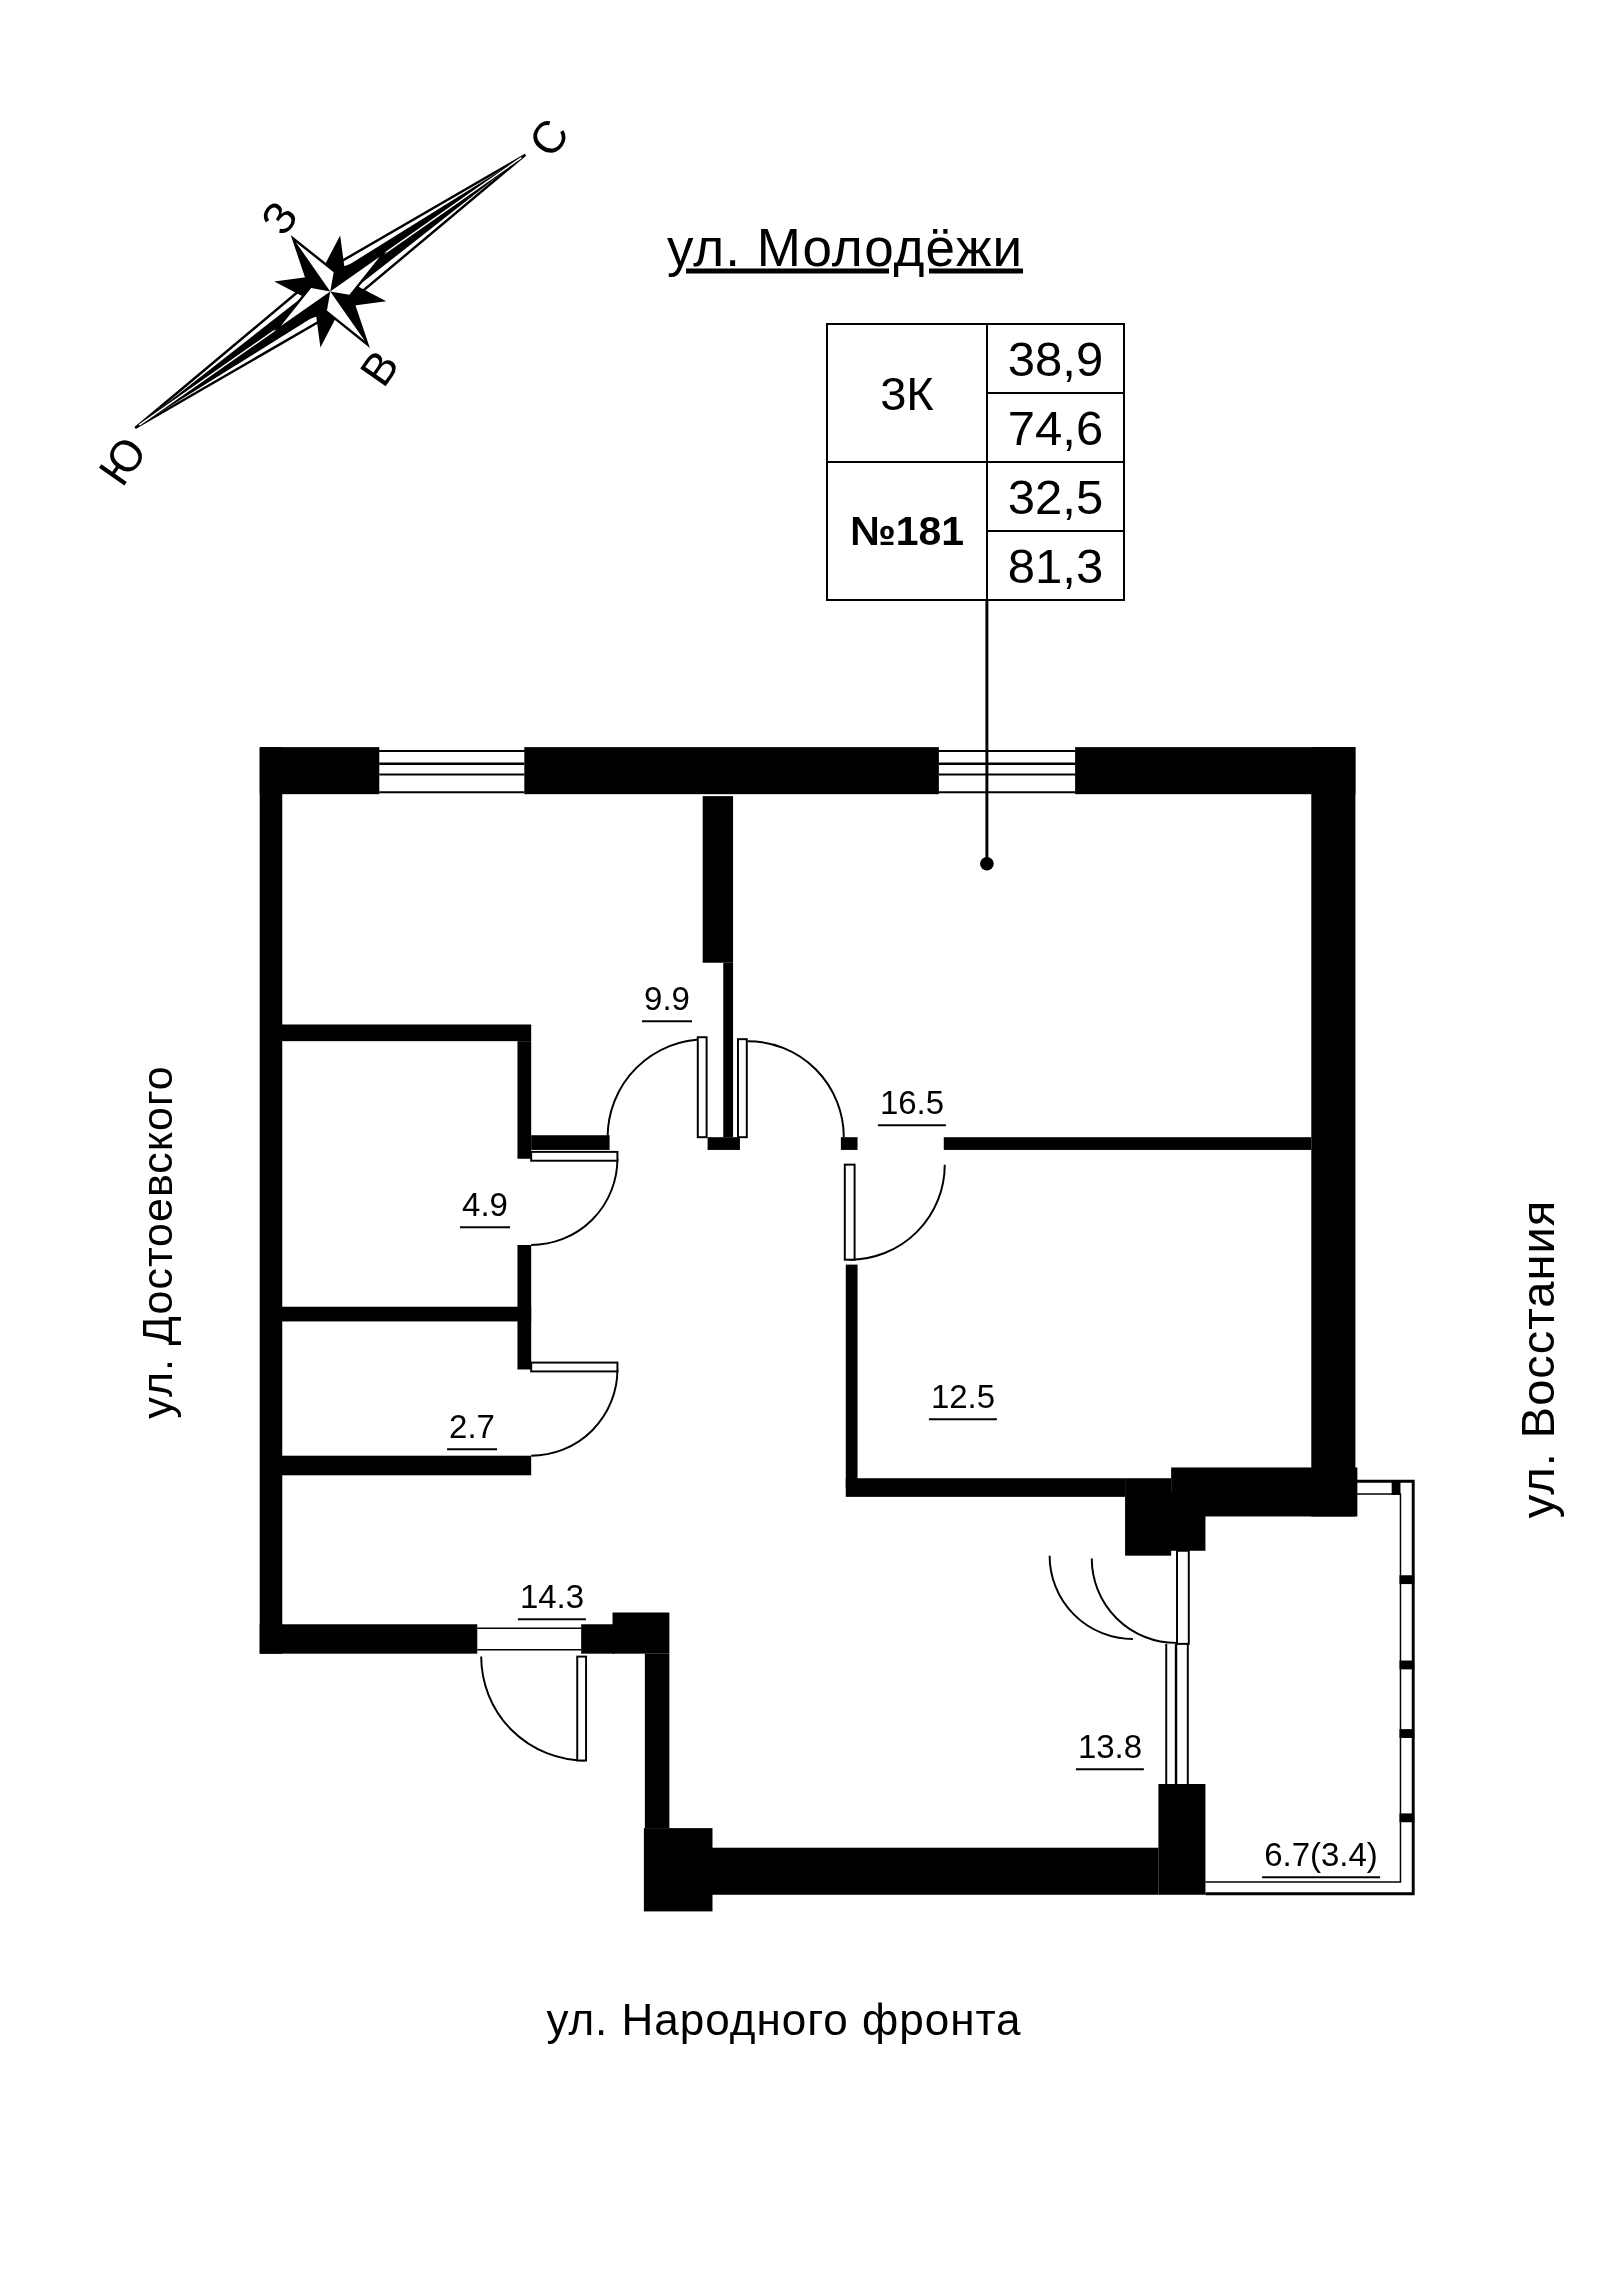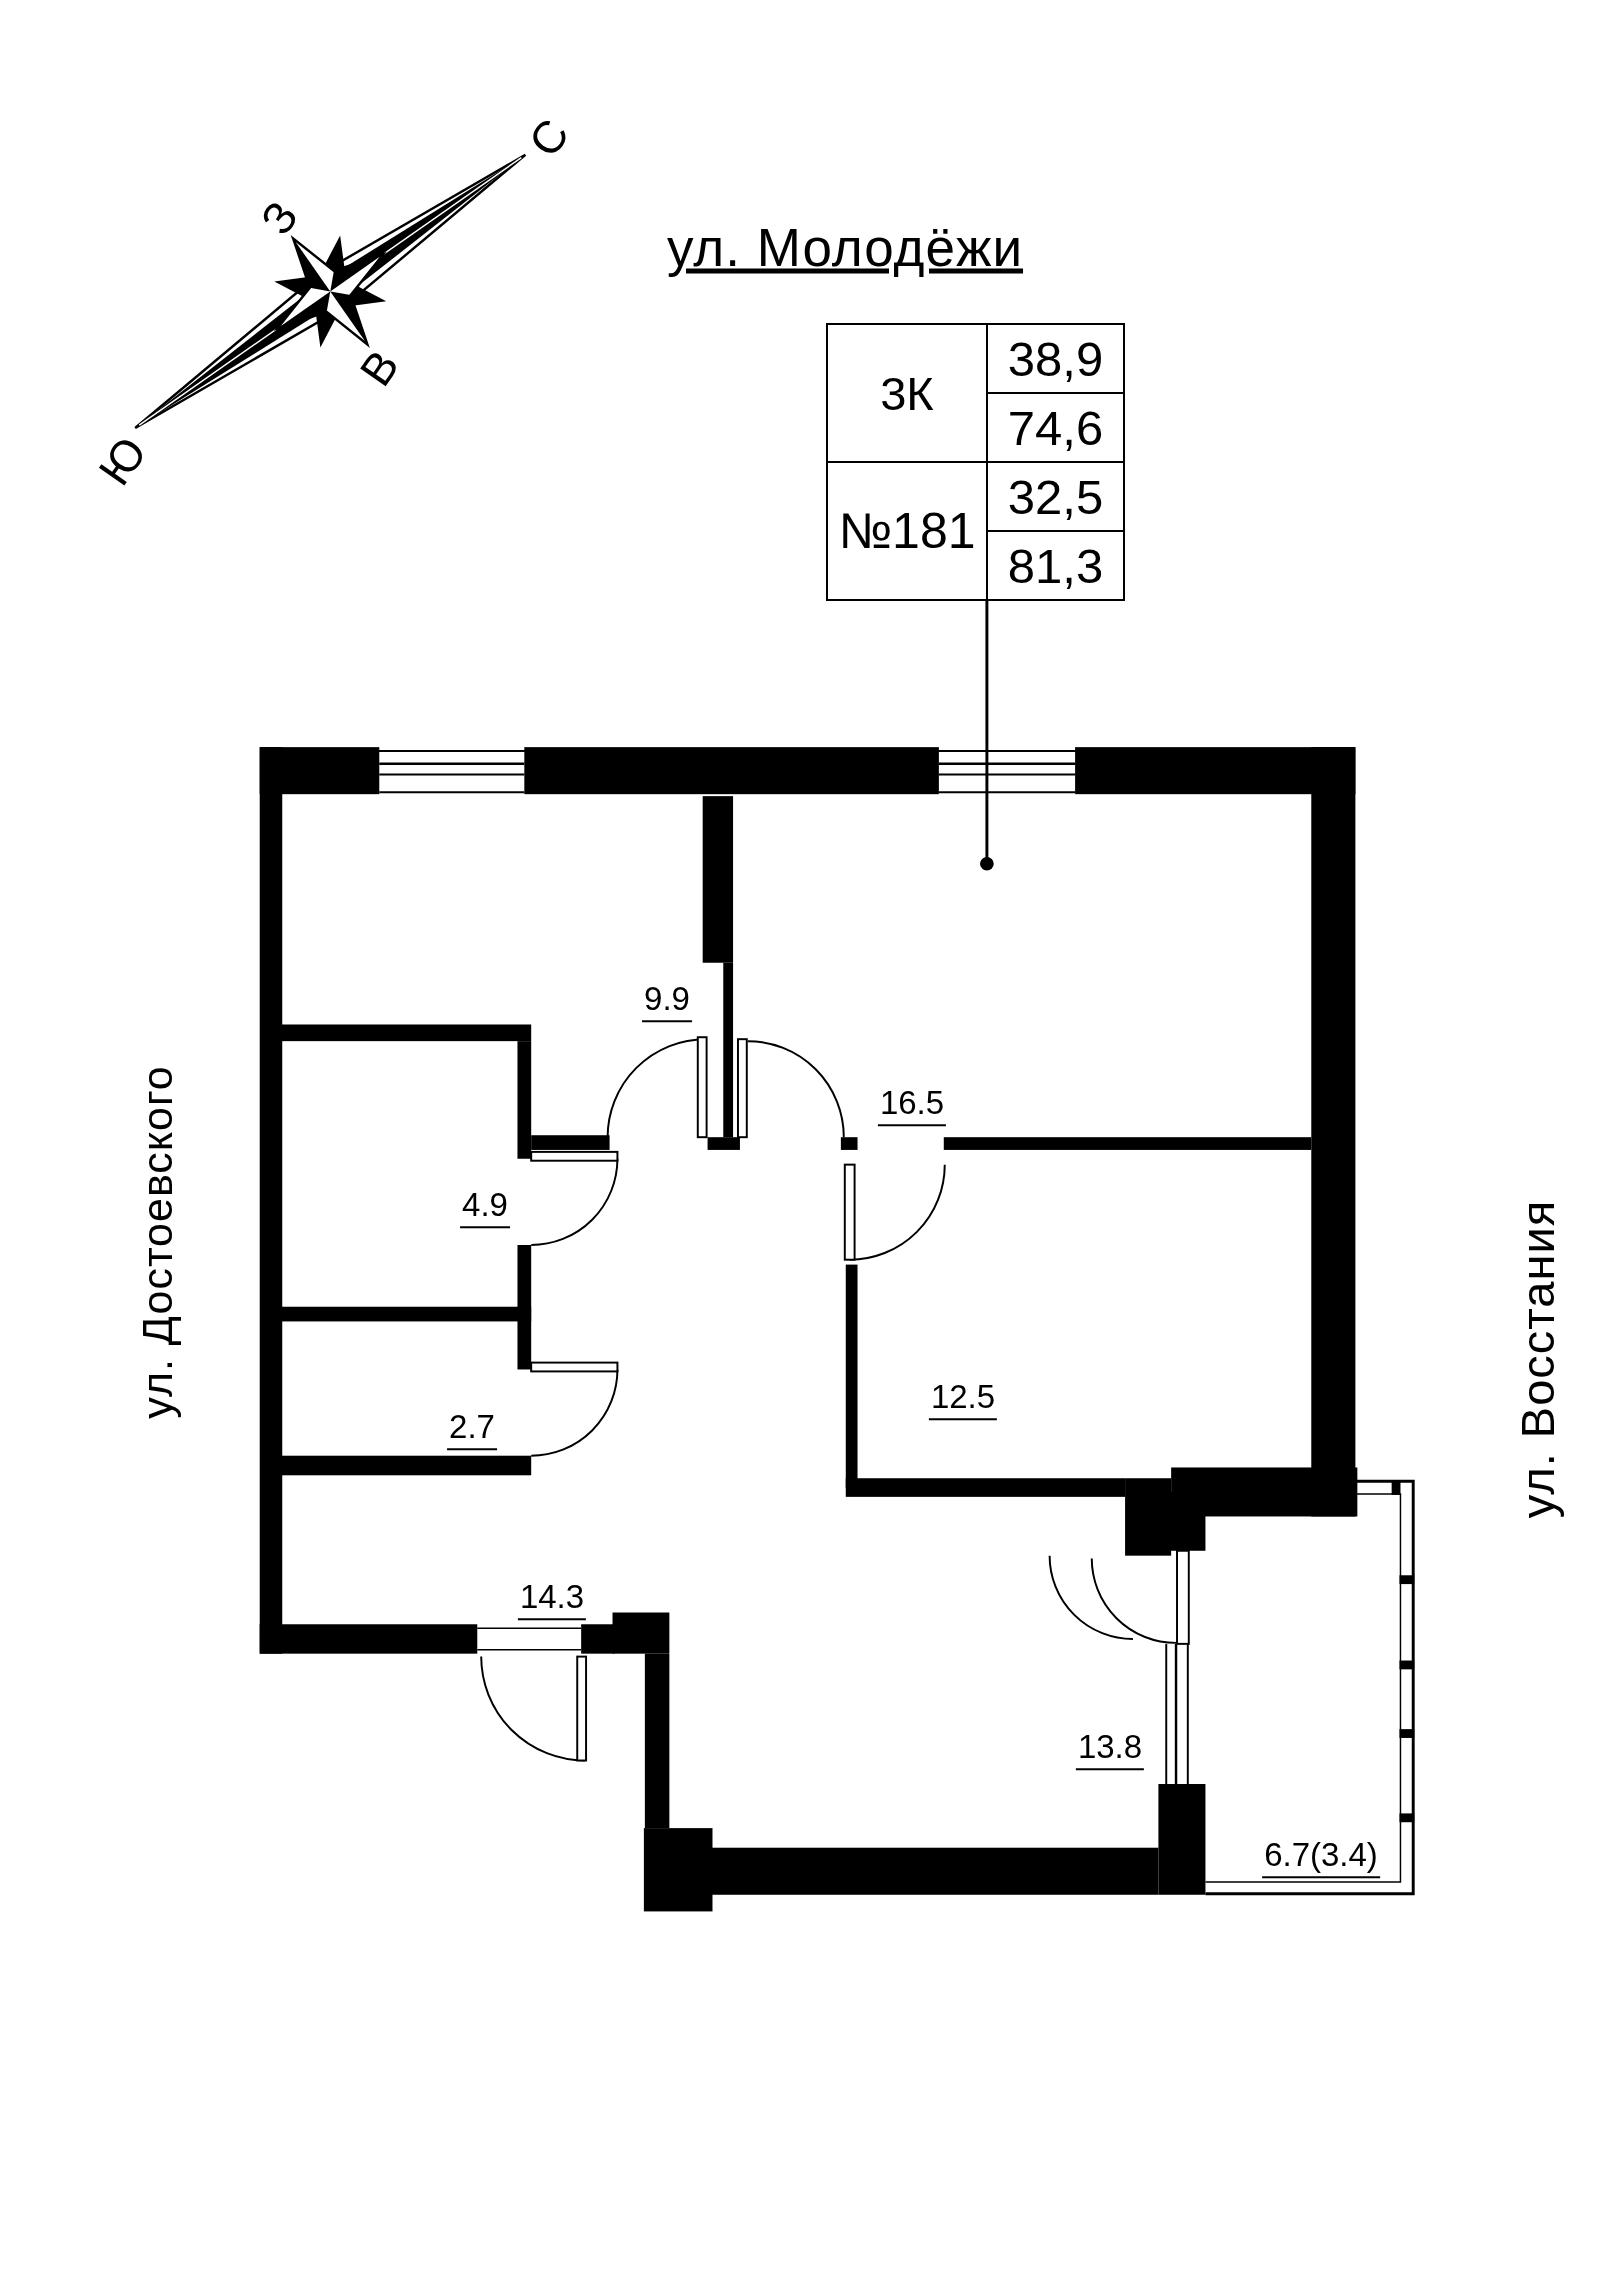--- a/index.html
+++ b/index.html
@@ -13,21 +13,21 @@
   .street.side-right{font-size:47px;}
   .center-anchor{transform:translate(-50%,-50%);}
   .rot-left{transform:translate(-50%,-50%) rotate(-90deg);}
   .room-label{position:absolute;font-size:33px;line-height:1.05;
               border-bottom:2.9px solid #000;padding:0 2px 2.9px 2px;
               transform:translate(-50%,-55%);white-space:nowrap;}
   table.info{position:absolute;left:826px;top:323px;border-collapse:collapse;table-layout:fixed;}
   table.info td{border:2.9px solid #000;text-align:center;vertical-align:middle;padding:0;}
   td.c-type{width:158px;font-size:47px;}
   td.c-num{width:135px;font-size:49px;}
-  td.c-apt{font-size:50px;font-weight:400;}
+  td.c-apt{font-size:41px;font-weight:700;}
   tr.r{height:69px;}
 </style>
 </head>
 <body>
 
 <div class="page">
 
   <svg width="1620" height="2293" viewBox="0 0 1653 2339">
 
     <g stroke="#000" fill="none">
@@ -190,20 +190,21 @@
         <text x="285" y="238" transform="rotate(-55 285 222)">З</text>
         <text x="387" y="391" transform="rotate(-55 387 375)">В</text>
         <text x="125" y="486" transform="rotate(-55 125 470)">Ю</text>
       </g>
     </g>
   </svg>
 
   <div class="lbl street center-anchor" style="left:845px;top:247px;text-decoration:underline;">ул. Молодёжи</div>
   <div class="lbl street side-left rot-left" style="left:157px;top:1242px;">ул. Достоевского</div>
   <div class="lbl street side-right rot-left" style="left:1537px;top:1359px;">ул. Восстания</div>
+  <div class="lbl street bottom center-anchor" style="left:784px;top:2020px;">ул. Народного фронта</div>
 
   <div class="room-label" style="left:667px;top:1004px;text-align:right;">9.9</div>
   <div class="room-label" style="left:912px;top:1108px;">16.5</div>
   <div class="room-label" style="left:485px;top:1210px;text-align:right;">4.9</div>
   <div class="room-label" style="left:472px;top:1432px;">2.7</div>
   <div class="room-label" style="left:552px;top:1580px;margin-top:22px;">14.3</div>
   <div class="room-label" style="left:963px;top:1402px;">12.5</div>
   <div class="room-label" style="left:1110px;top:1752px;">13.8</div>
   <div class="room-label" style="left:1321px;top:1860px;">6.7(3.4)</div>
 

